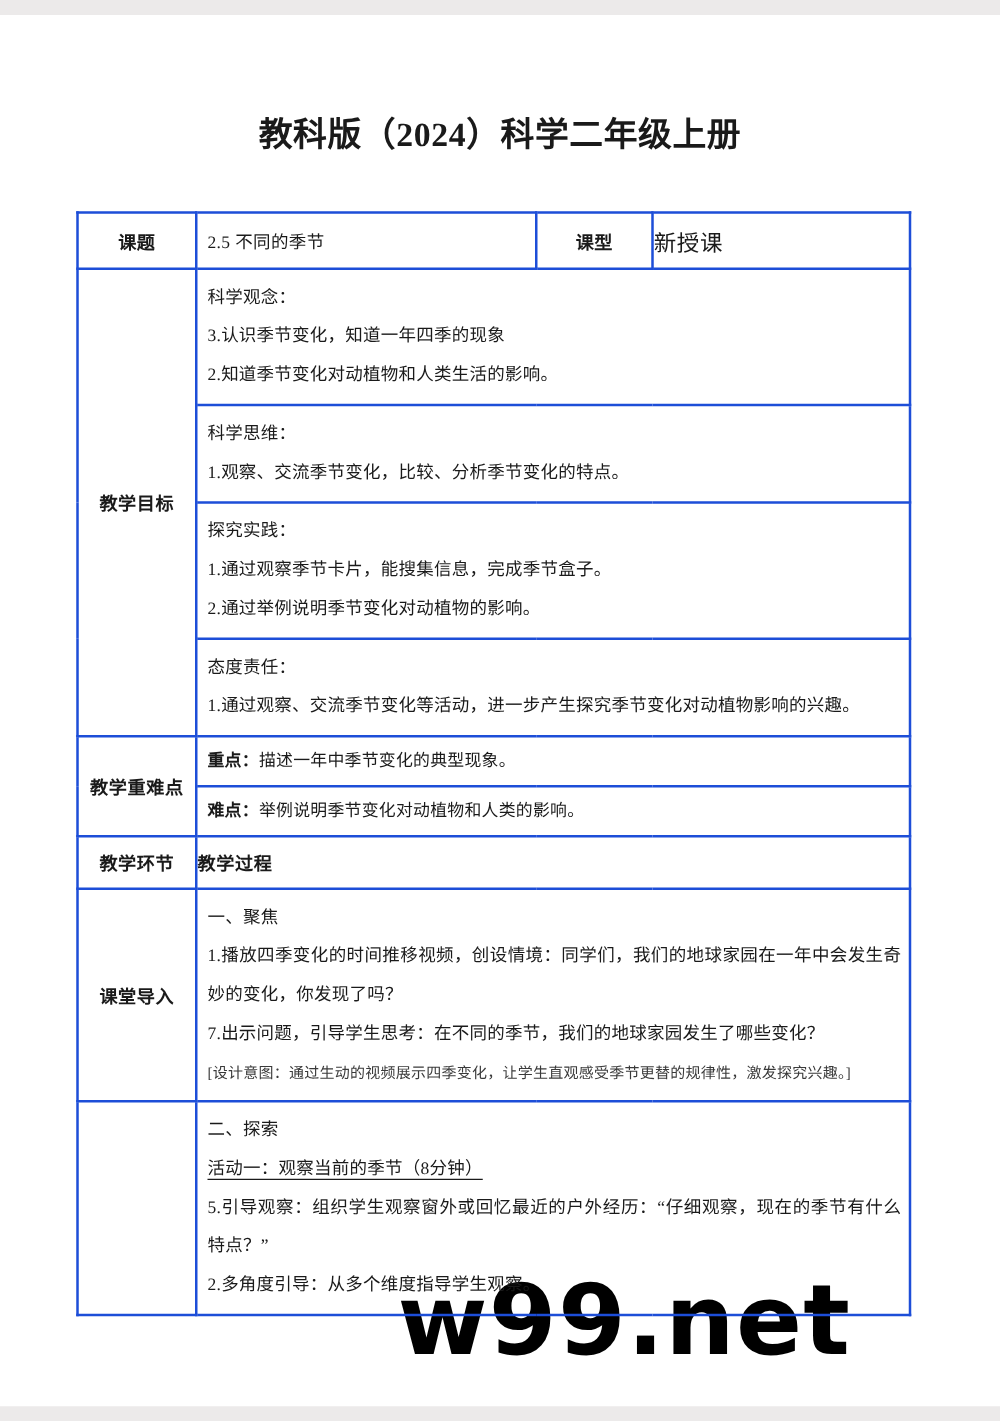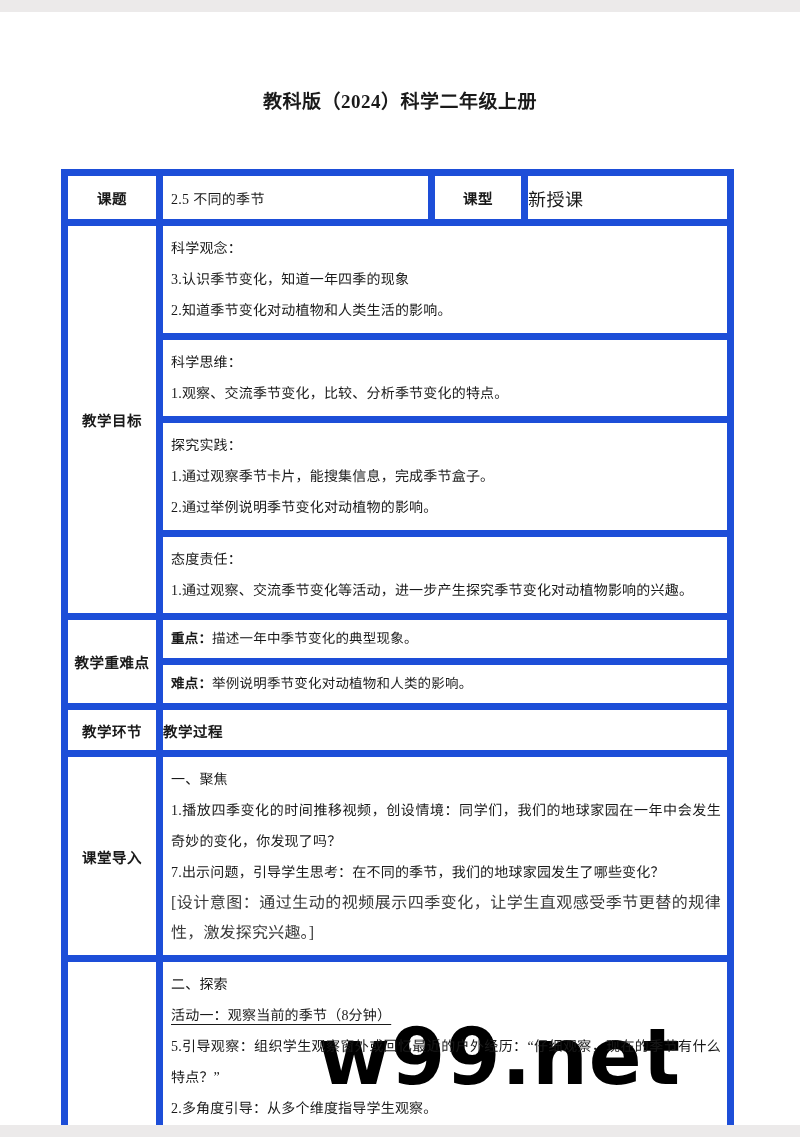--- a/index.html
+++ b/index.html
@@ -40,42 +40,42 @@
     user-select: none;
     z-index: 5;
   }
 
   
   .doc-title {
     position: absolute;
     left: 0;
     width: 800px;
     text-align: center;
-    font-size: 19px;
+    font-size: 27px;
     font-weight: 700;
     color: #1a1a1a;
     letter-spacing: 0.5px;
     white-space: nowrap;
   }
   #title-line1 { top: 74px; }
   #title-line2 { top: 117px; }
 
   
   #lesson-table {
     position: absolute;
     left: 61px;
     top: 157px;
     width: 666px;
     border-collapse: collapse;
     table-layout: fixed;
     z-index: 8;
     background: transparent;
   }
   #lesson-table td {
-    border: 7px solid #1d4ed8;
+    border: 2px solid #1d4ed8;
     padding: 0;
     vertical-align: middle;
     color: #1a1a1a;
   }
 
   .label-cell {
     text-align: center;
     font-size: 14.5px;
     font-weight: 700;
     letter-spacing: 0.5px;
@@ -100,21 +100,21 @@
   }
   .para {
     font-size: 14px;
     line-height: 31px;
     color: #1a1a1a;
     letter-spacing: 0.2px;
     margin: 0;
     text-align: justify;
   }
   .note {
-    font-size: 16px;
+    font-size: 12px;
     line-height: 30px;
     color: #3a3a3a;
     margin: 0;
     letter-spacing: 0.2px;
     text-align: justify;
   }
   .kd-label {
     font-weight: 700;
   }
   .kd-line {

